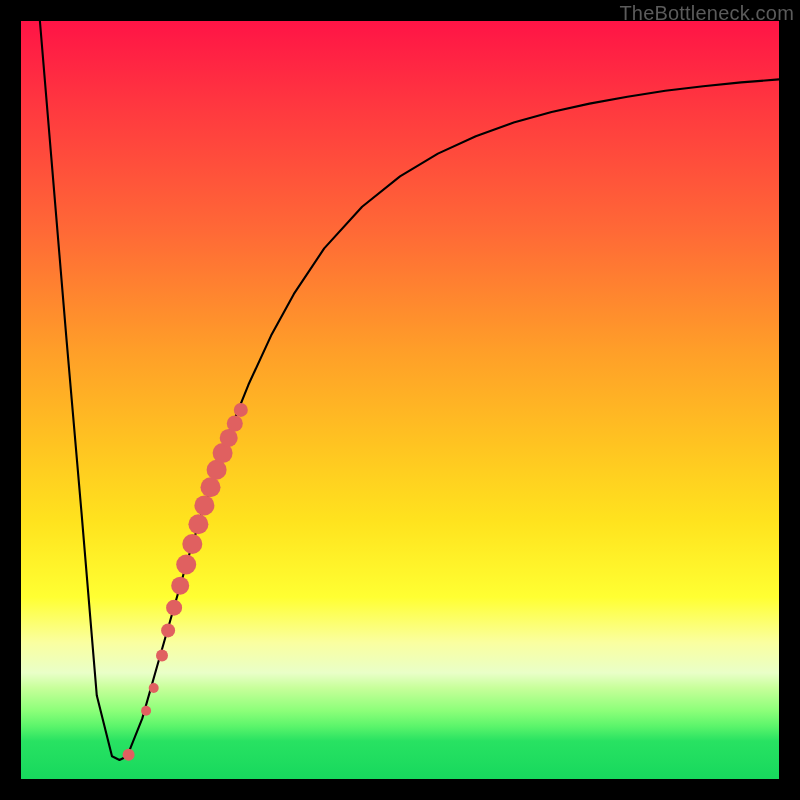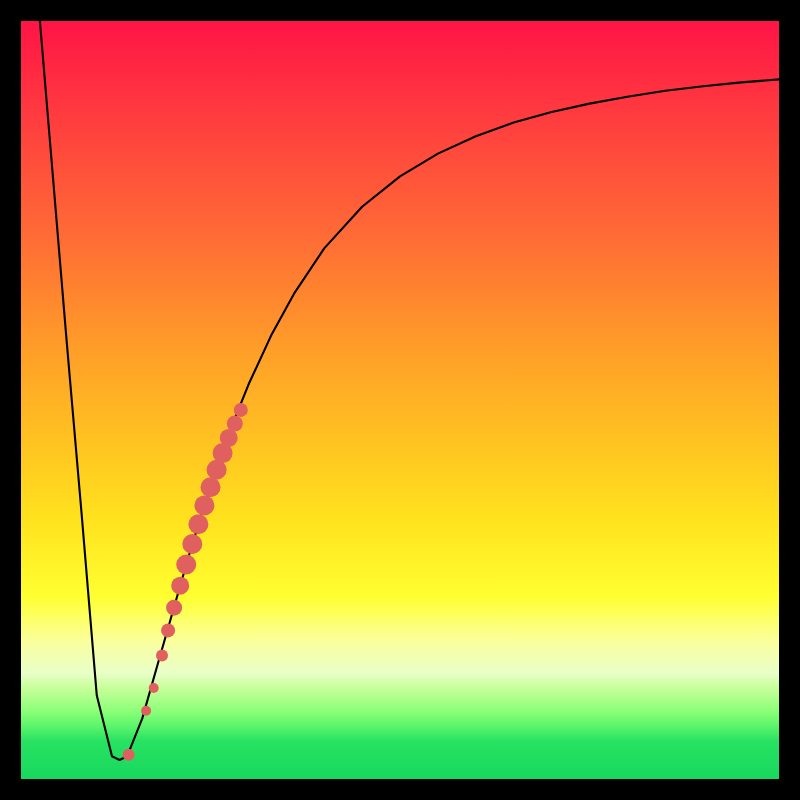--- a/index.html
+++ b/index.html
@@ -60,20 +60,21 @@
     top: 0;
     width: 758px;
     height: 758px;
     overflow: visible;
   }
 </style>
 </head>
 <body>
 
 <div class="frame">
+  <div class="watermark">TheBottleneck.com</div>
 
   <div class="plot">
     <svg class="overlay" viewBox="0 0 758 758" preserveAspectRatio="none">
       <path id="curve-path" fill="none" stroke="#000" stroke-width="2.1" stroke-linecap="round" stroke-linejoin="round" d="M18.9 0.0 L30.3 136.4 L45.5 318.4 L60.6 492.7 L75.8 674.6 L91.0 735.3 L98.5 739.0 L106.1 735.3 L121.3 697.4 L136.4 644.3 L151.6 591.2 L166.8 538.2 L181.9 488.9 L197.1 443.4 L212.2 401.7 L227.4 363.8 L250.1 314.6 L272.9 272.9 L303.2 227.4 L341.1 185.7 L379.0 155.4 L416.9 132.6 L454.8 115.2 L492.7 101.6 L530.6 91.0 L568.5 82.6 L606.4 75.8 L644.3 69.7 L682.2 65.2 L720.1 61.4 L758.0 58.4"></path>
       <g id="markers">
           <circle cx="107.6" cy="733.7" r="6" fill="#e06060"></circle>
           <circle cx="125.1" cy="689.8" r="5" fill="#e06060"></circle>
           <circle cx="132.7" cy="667.0" r="5" fill="#e06060"></circle>
           <circle cx="141.0" cy="634.4" r="6" fill="#e06060"></circle>
           <circle cx="147.1" cy="609.4" r="7" fill="#e06060"></circle>

